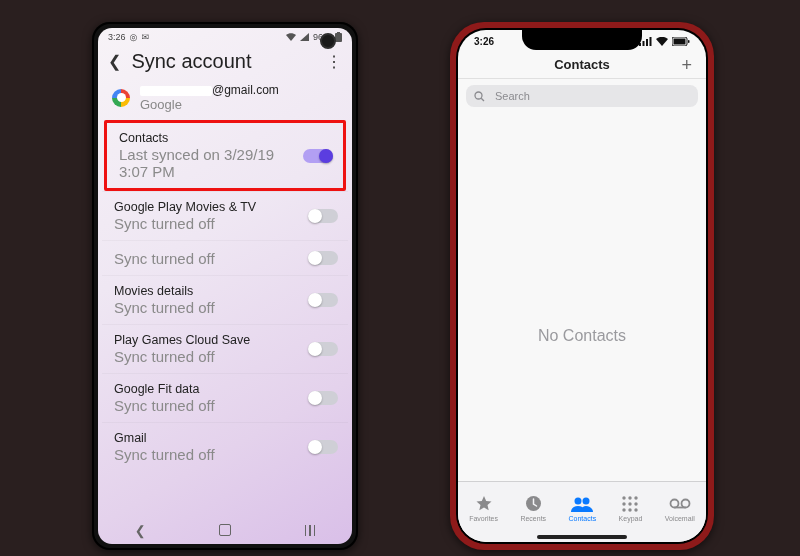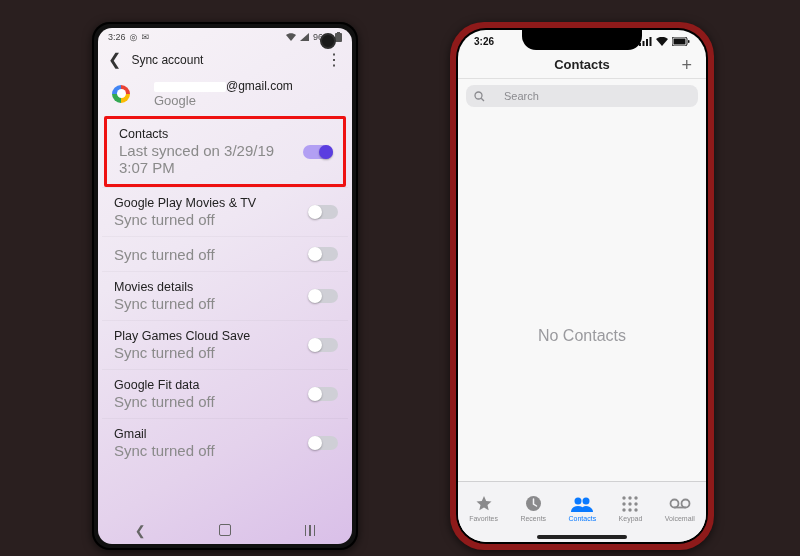--- a/index.html
+++ b/index.html
@@ -7,26 +7,26 @@
 
   
   .android{position:absolute;left:92px;top:22px;width:254px;height:516px;border-radius:18px;background:#111;box-shadow:0 2px 10px rgba(0,0,0,.6),inset 0 0 0 2px #000;padding:6px}
   .android-screen{width:100%;height:100%;border-radius:14px;background:linear-gradient(150deg,#f7f3f7 0%,#efe7f3 40%,#e4d2ec 75%,#d9bfe8 100%);position:relative;overflow:hidden}
   .a-status{display:flex;align-items:center;font-size:9px;color:#444;padding:4px 10px 2px}
   .a-status .sp{flex:1}
   .a-status .ico{margin-left:4px}
   .cam{position:absolute;top:5px;right:16px;width:12px;height:12px;border-radius:50%;background:#1a1a1a;border:2px solid #2e2e2e}
   .a-header{display:flex;align-items:center;padding:6px 10px 10px}
   .a-back{font-size:16px;color:#333;margin-right:10px}
-  .a-title{font-size:12px;color:#222}
+  .a-title{font-size:20px;color:#222}
   .a-more{margin-left:auto;font-size:16px;color:#333;letter-spacing:0}
   .a-account{display:flex;align-items:center;padding:0 14px 8px}
   .g-logo{width:18px;height:18px;border-radius:50%;background:conic-gradient(#ea4335 0 90deg,#fbbc04 90deg 180deg,#34a853 180deg 270deg,#4285f4 270deg 360deg);display:flex;align-items:center;justify-content:center;font-size:11px;font-weight:bold;color:#fff;flex-shrink:0}
   .g-logo::after{content:"";width:9px;height:9px;border-radius:50%;background:#fff}
-  .acc-text{margin-left:24px;font-size:12px;color:#222}
+  .acc-text{margin-left:10px;font-size:12px;color:#222}
   .acc-sub{font-size:13px;color:#888}
   .acc-mask{display:inline-block;width:72px;height:10px;background:#fff;border-radius:2px;vertical-align:middle}
   .list{padding:0 4px}
   .row{display:flex;align-items:center;padding:8px 10px 8px 12px;border-top:1px solid rgba(0,0,0,.03)}
   .row .lbls{flex:1;min-width:0}
   .row .t{font-size:12.5px;color:#222}
   .row .s{font-size:15px;color:#8a8a8a;margin-top:1px}
   .toggle{width:30px;height:14px;border-radius:8px;background:#cfcfd6;position:relative;flex-shrink:0}
   .toggle .kn{width:14px;height:14px;border-radius:50%;background:#fff;position:absolute;top:0;left:0;box-shadow:0 1px 2px rgba(0,0,0,.3)}
   .toggle.on{background:#b29ff3}
@@ -39,21 +39,21 @@
 
   
   .iphone{position:absolute;left:450px;top:22px;width:252px;height:516px;border-radius:34px;background:#8e1a1a;box-shadow:0 2px 10px rgba(0,0,0,.6);padding:6px}
   .iphone-inner{width:100%;height:100%;border-radius:30px;background:#000;padding:2px;box-sizing:border-box}
   .iphone-screen{width:100%;height:100%;border-radius:28px;background:#f8f8f8;position:relative;overflow:hidden}
   .notch{position:absolute;top:0;left:50%;transform:translateX(-50%);width:120px;height:20px;background:#000;border-bottom-left-radius:14px;border-bottom-right-radius:14px;z-index:5}
   .i-status{display:flex;justify-content:space-between;align-items:center;font-size:10px;color:#111;padding:6px 16px 0;font-weight:600}
   .i-status .r{display:flex;gap:4px;align-items:center}
   .i-header{text-align:center;font-size:13px;color:#222;padding:10px 0 6px;font-weight:600;position:relative;border-bottom:1px solid #e0e0e0}
   .i-add{position:absolute;right:14px;top:8px;font-size:18px;font-weight:300;color:#666}
-  .i-search{margin:6px 8px;background:#e6e6e8;border-radius:8px;padding:5px 8px;font-size:11px;color:#8b8b8f;display:flex;align-items:center;gap:19px}
+  .i-search{margin:6px 8px;background:#e6e6e8;border-radius:8px;padding:5px 8px;font-size:11px;color:#8b8b8f;display:flex;align-items:center;gap:10px}
   .i-empty{position:absolute;top:58%;left:0;right:0;text-align:center;font-size:16px;color:#9a9a9e}
   .i-tabbar{position:absolute;bottom:0;left:0;right:0;height:52px;background:#f3f3f5;border-top:1px solid #d0d0d2;display:flex;justify-content:space-around;align-items:center;padding-bottom:8px}
   .tab{display:flex;flex-direction:column;align-items:center;font-size:7px;color:#8a8a8c;gap:2px}
   .tab.active{color:#0a7aff}
   .tab .ic{height:18px;display:flex;align-items:center;justify-content:center}
   .home-ind{position:absolute;bottom:3px;left:50%;transform:translateX(-50%);width:90px;height:4px;background:#222;border-radius:3px}
   svg{display:block}
 </style>
 </head>
 <body>

